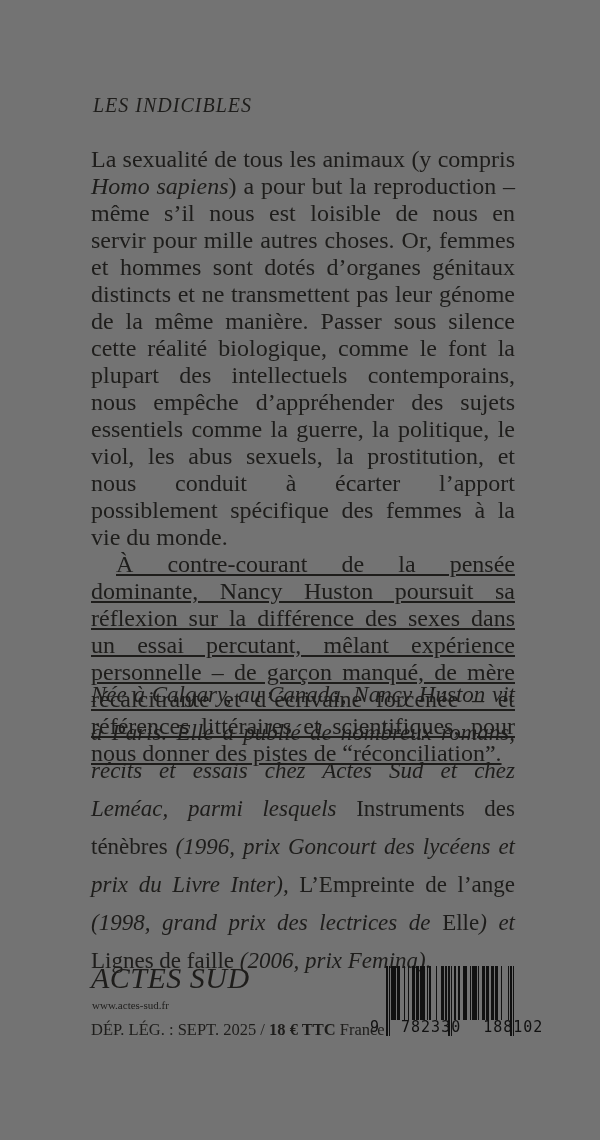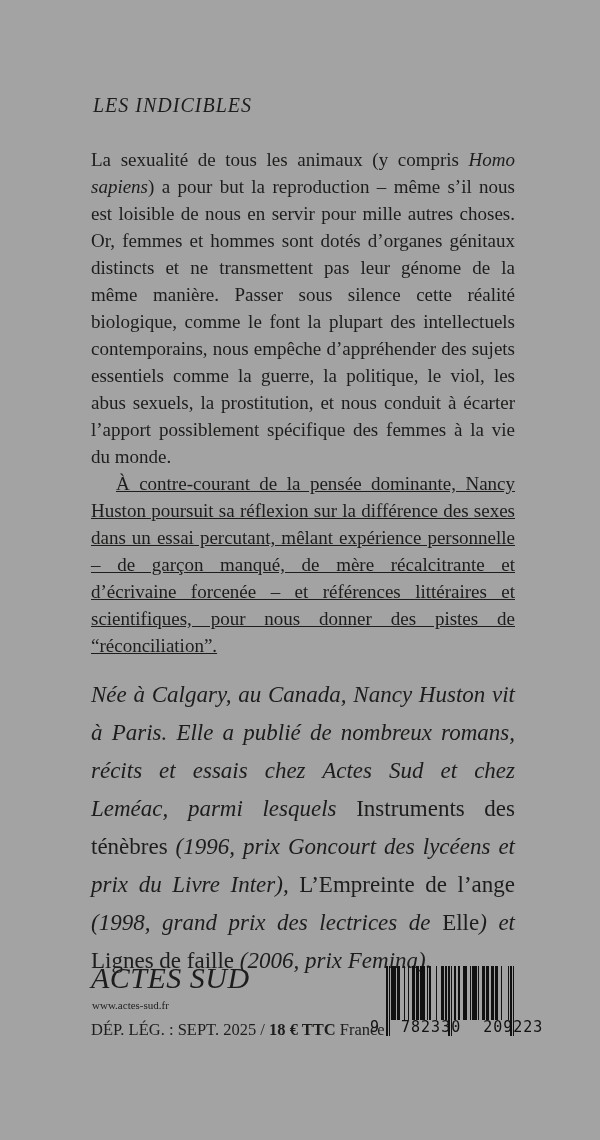--- a/index.html
+++ b/index.html
@@ -17,21 +17,21 @@
     left: 93px; top: 94px;
     font-style: italic;
     font-size: 20px;
     letter-spacing: 1px;
     white-space: nowrap;
   }
   .synopsis {
     position: absolute;
     left: 91px; top: 146px;
     width: 424px;
-    font-size: 19px;
+    font-size: 24px;
     line-height: 27px;
     text-align: justify;
   }
   .synopsis p { margin: 0; }
   .synopsis p.indent { text-indent: 25px; }
   .bio {
     position: absolute;
     left: 91px; top: 676px;
     width: 424px;
     font-size: 23px;
@@ -86,21 +86,21 @@
     font-size: 15px;
     line-height: 18px;
     color: #111;
   }
   .bd-first { width: 16px; }
   .bd-group { flex: 1; text-align: left; letter-spacing: 1px; margin-left: 22px; }
 </style>
 </head>
 <body>
 
-<div class="page" style="color: rgb(30, 29, 27); background: #a3a3a3;">
+<div class="page" style="color: rgb(30, 29, 27); background: #737373;">
 
   <div class="title">LES INDICIBLES</div>
 
   <div class="synopsis">
     <p><span style="font-style: normal;">La sexualité de tous les animaux (y compris </span><span style="font-style: italic;">Homo sapiens</span><span style="font-style: normal;">) a pour but la reproduction – même s’il nous est loisible de nous en servir pour mille autres choses. Or, femmes et hommes sont dotés d’organes génitaux distincts et ne transmettent pas leur génome de la même manière. Passer sous silence cette réalité biologique, comme le font la plupart des intellectuels contemporains, nous empêche d’appréhender des sujets essentiels comme la guerre, la politique, le viol, les abus sexuels, la prostitution, et nous conduit à écarter l’apport possiblement spécifique des femmes à la vie du monde.</span></p>
     <p class="indent"><span style="font-style: normal; text-decoration: underline;">À contre-courant de la pensée dominante, Nancy Huston poursuit sa réflexion sur la différence des sexes dans un essai percutant, mêlant expérience personnelle – de garçon manqué, de mère récalcitrante et d’écrivaine forcenée – et références littéraires et scientifiques, pour nous donner des pistes de “réconciliation”.</span></p>
   </div>
 
   <div class="bio"><span style="font-style: italic;">Née à Calgary, au Canada, Nancy Huston vit à Paris. Elle a publié de nombreux romans, récits et essais chez Actes Sud et chez Leméac, parmi lesquels </span><span style="font-style: normal;">Instruments des ténèbres </span><span style="font-style: italic;">(1996, prix Goncourt des lycéens et prix du Livre Inter), </span><span style="font-style: normal;">L’Empreinte de l’ange </span><span style="font-style: italic;">(1998, grand prix des lectrices de </span><span style="font-style: normal;">Elle</span><span style="font-style: italic;">) et </span><span style="font-style: normal;">Lignes de faille </span><span style="font-style: italic;">(2006, prix Femina).</span></div>
 
@@ -159,17 +159,17 @@
         <rect x="109.35" y="0" width="1.50" height="54"></rect>
         <rect x="110.70" y="0" width="1.50" height="54"></rect>
         <rect x="114.75" y="0" width="1.50" height="54"></rect>
         <rect x="121.50" y="0" width="1.50" height="54"></rect>
         <rect x="124.20" y="0" width="1.50" height="70"></rect>
         <rect x="126.90" y="0" width="1.50" height="70"></rect>
       </svg>
     <div class="barcode-digits">
       <span class="bd-first">9</span>
       <span class="bd-group">782330</span>
-      <span class="bd-group">209223</span>
+      <span class="bd-group">188102</span>
     </div>
   </div>
 
 </div>
 
 </body></html>

